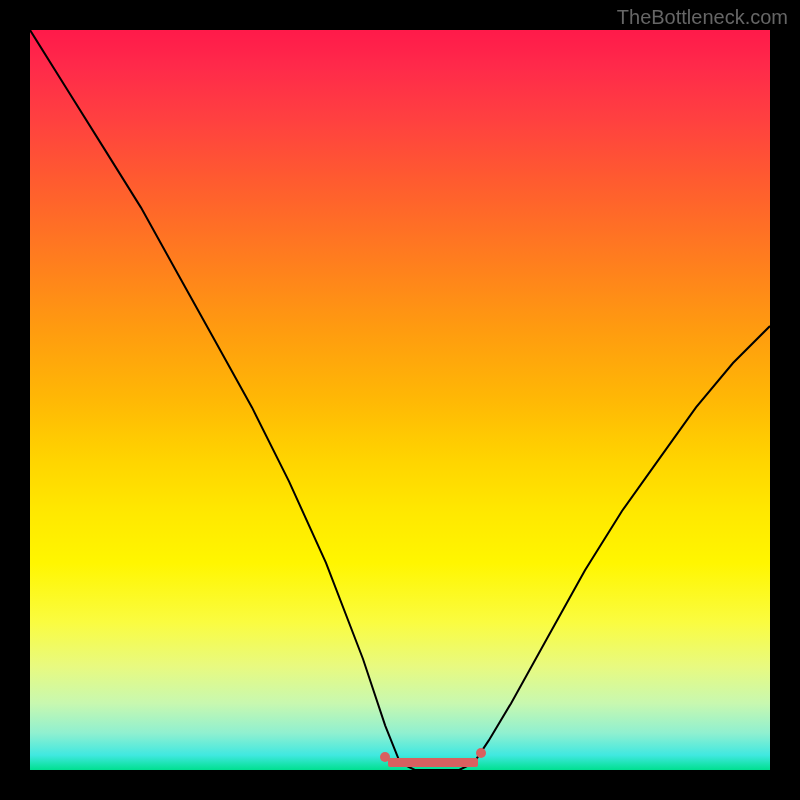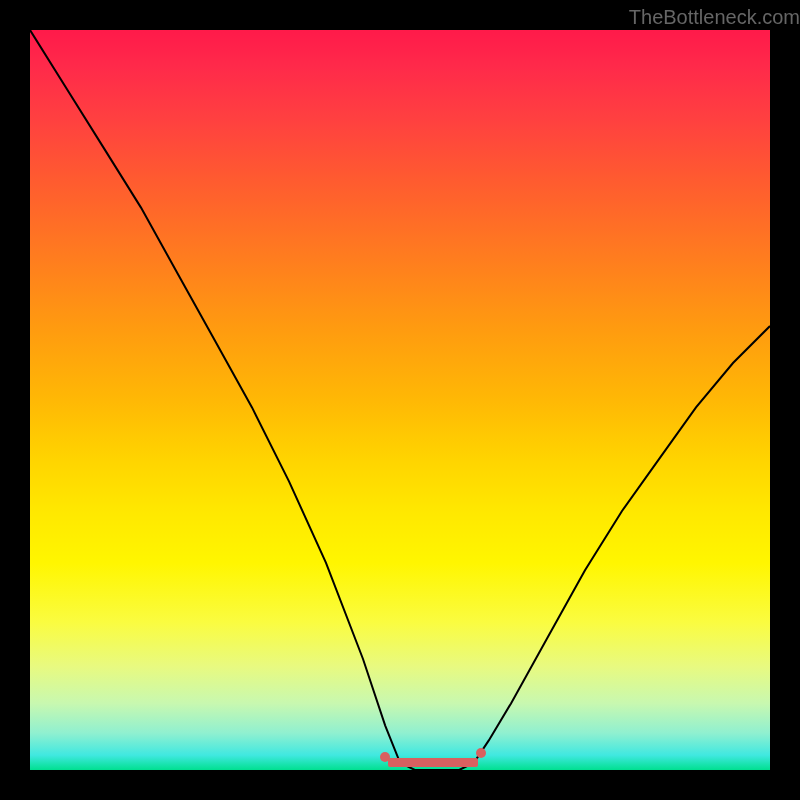--- a/index.html
+++ b/index.html
@@ -8,21 +8,21 @@
     width: 800px;
     height: 800px;
     background: #000;
     position: relative;
     overflow: hidden;
     font-family: Arial, sans-serif;
   }
   .watermark {
     position: absolute;
     top: 6px;
-    right: 0;
+    right: 12px;
     color: #666;
     font-size: 20px;
     font-weight: 500;
     z-index: 10;
   }
   .plot-area {
     position: absolute;
     left: 30px;
     top: 30px;
     width: 740px;

